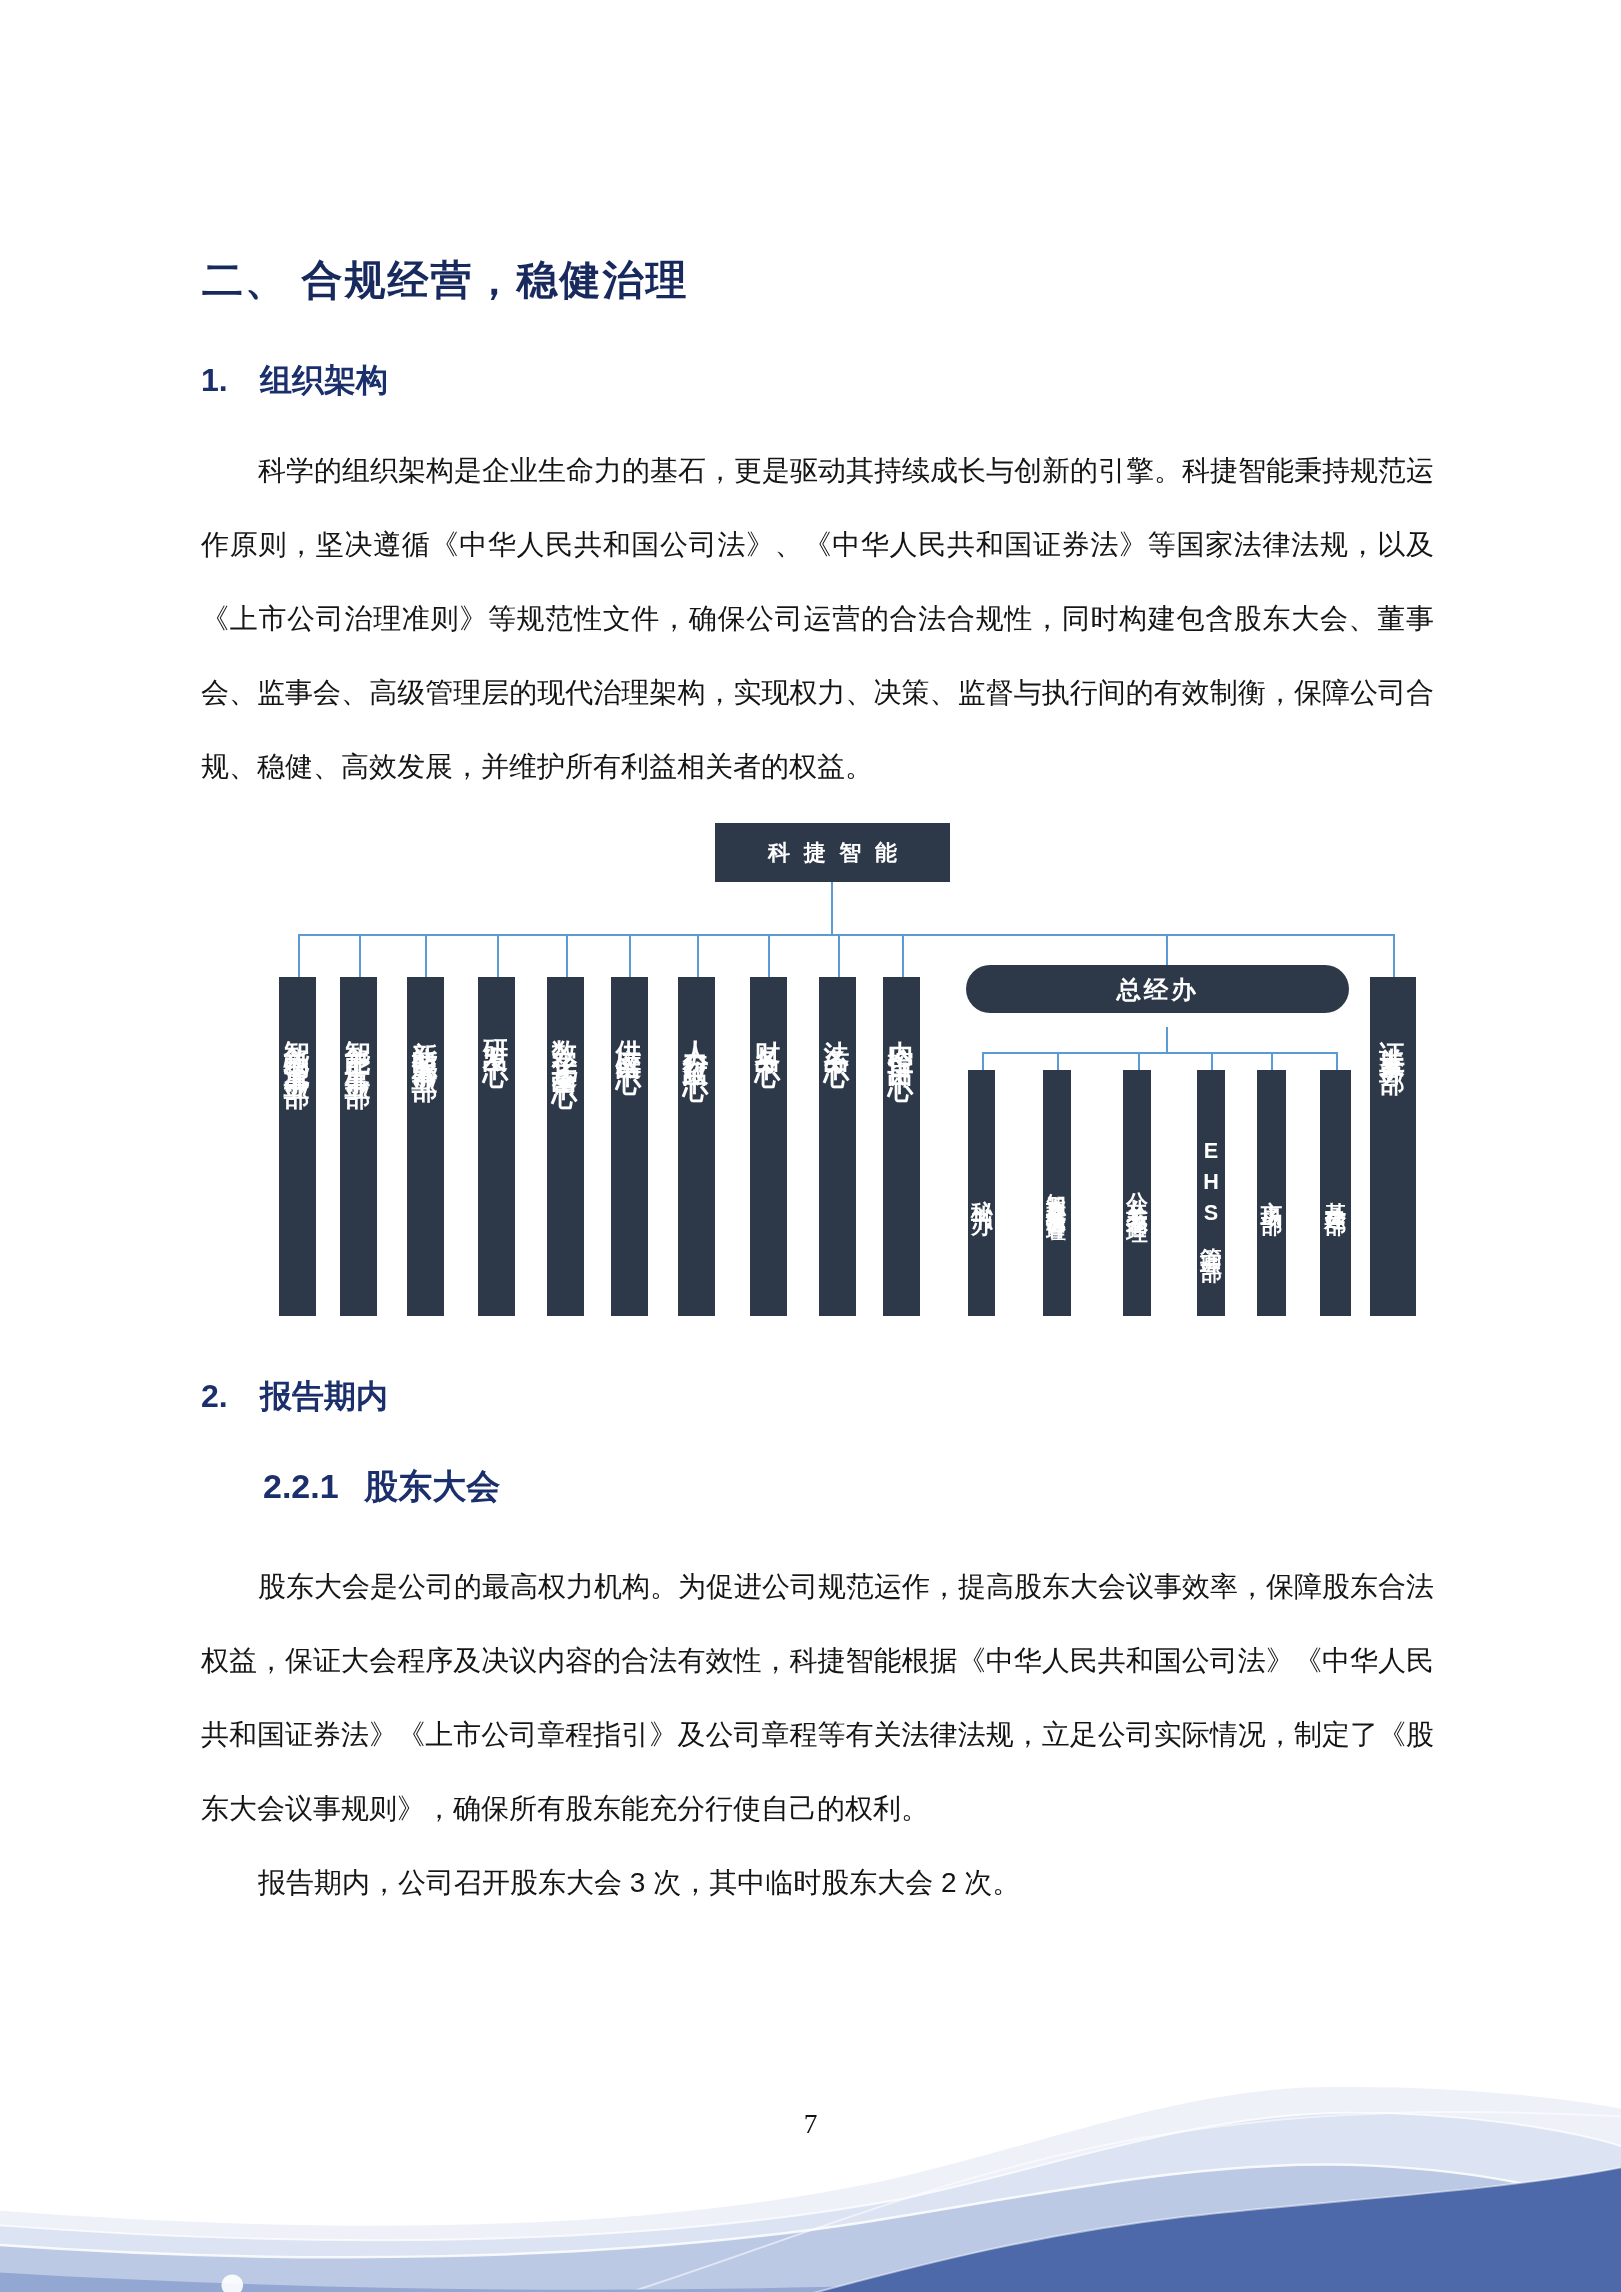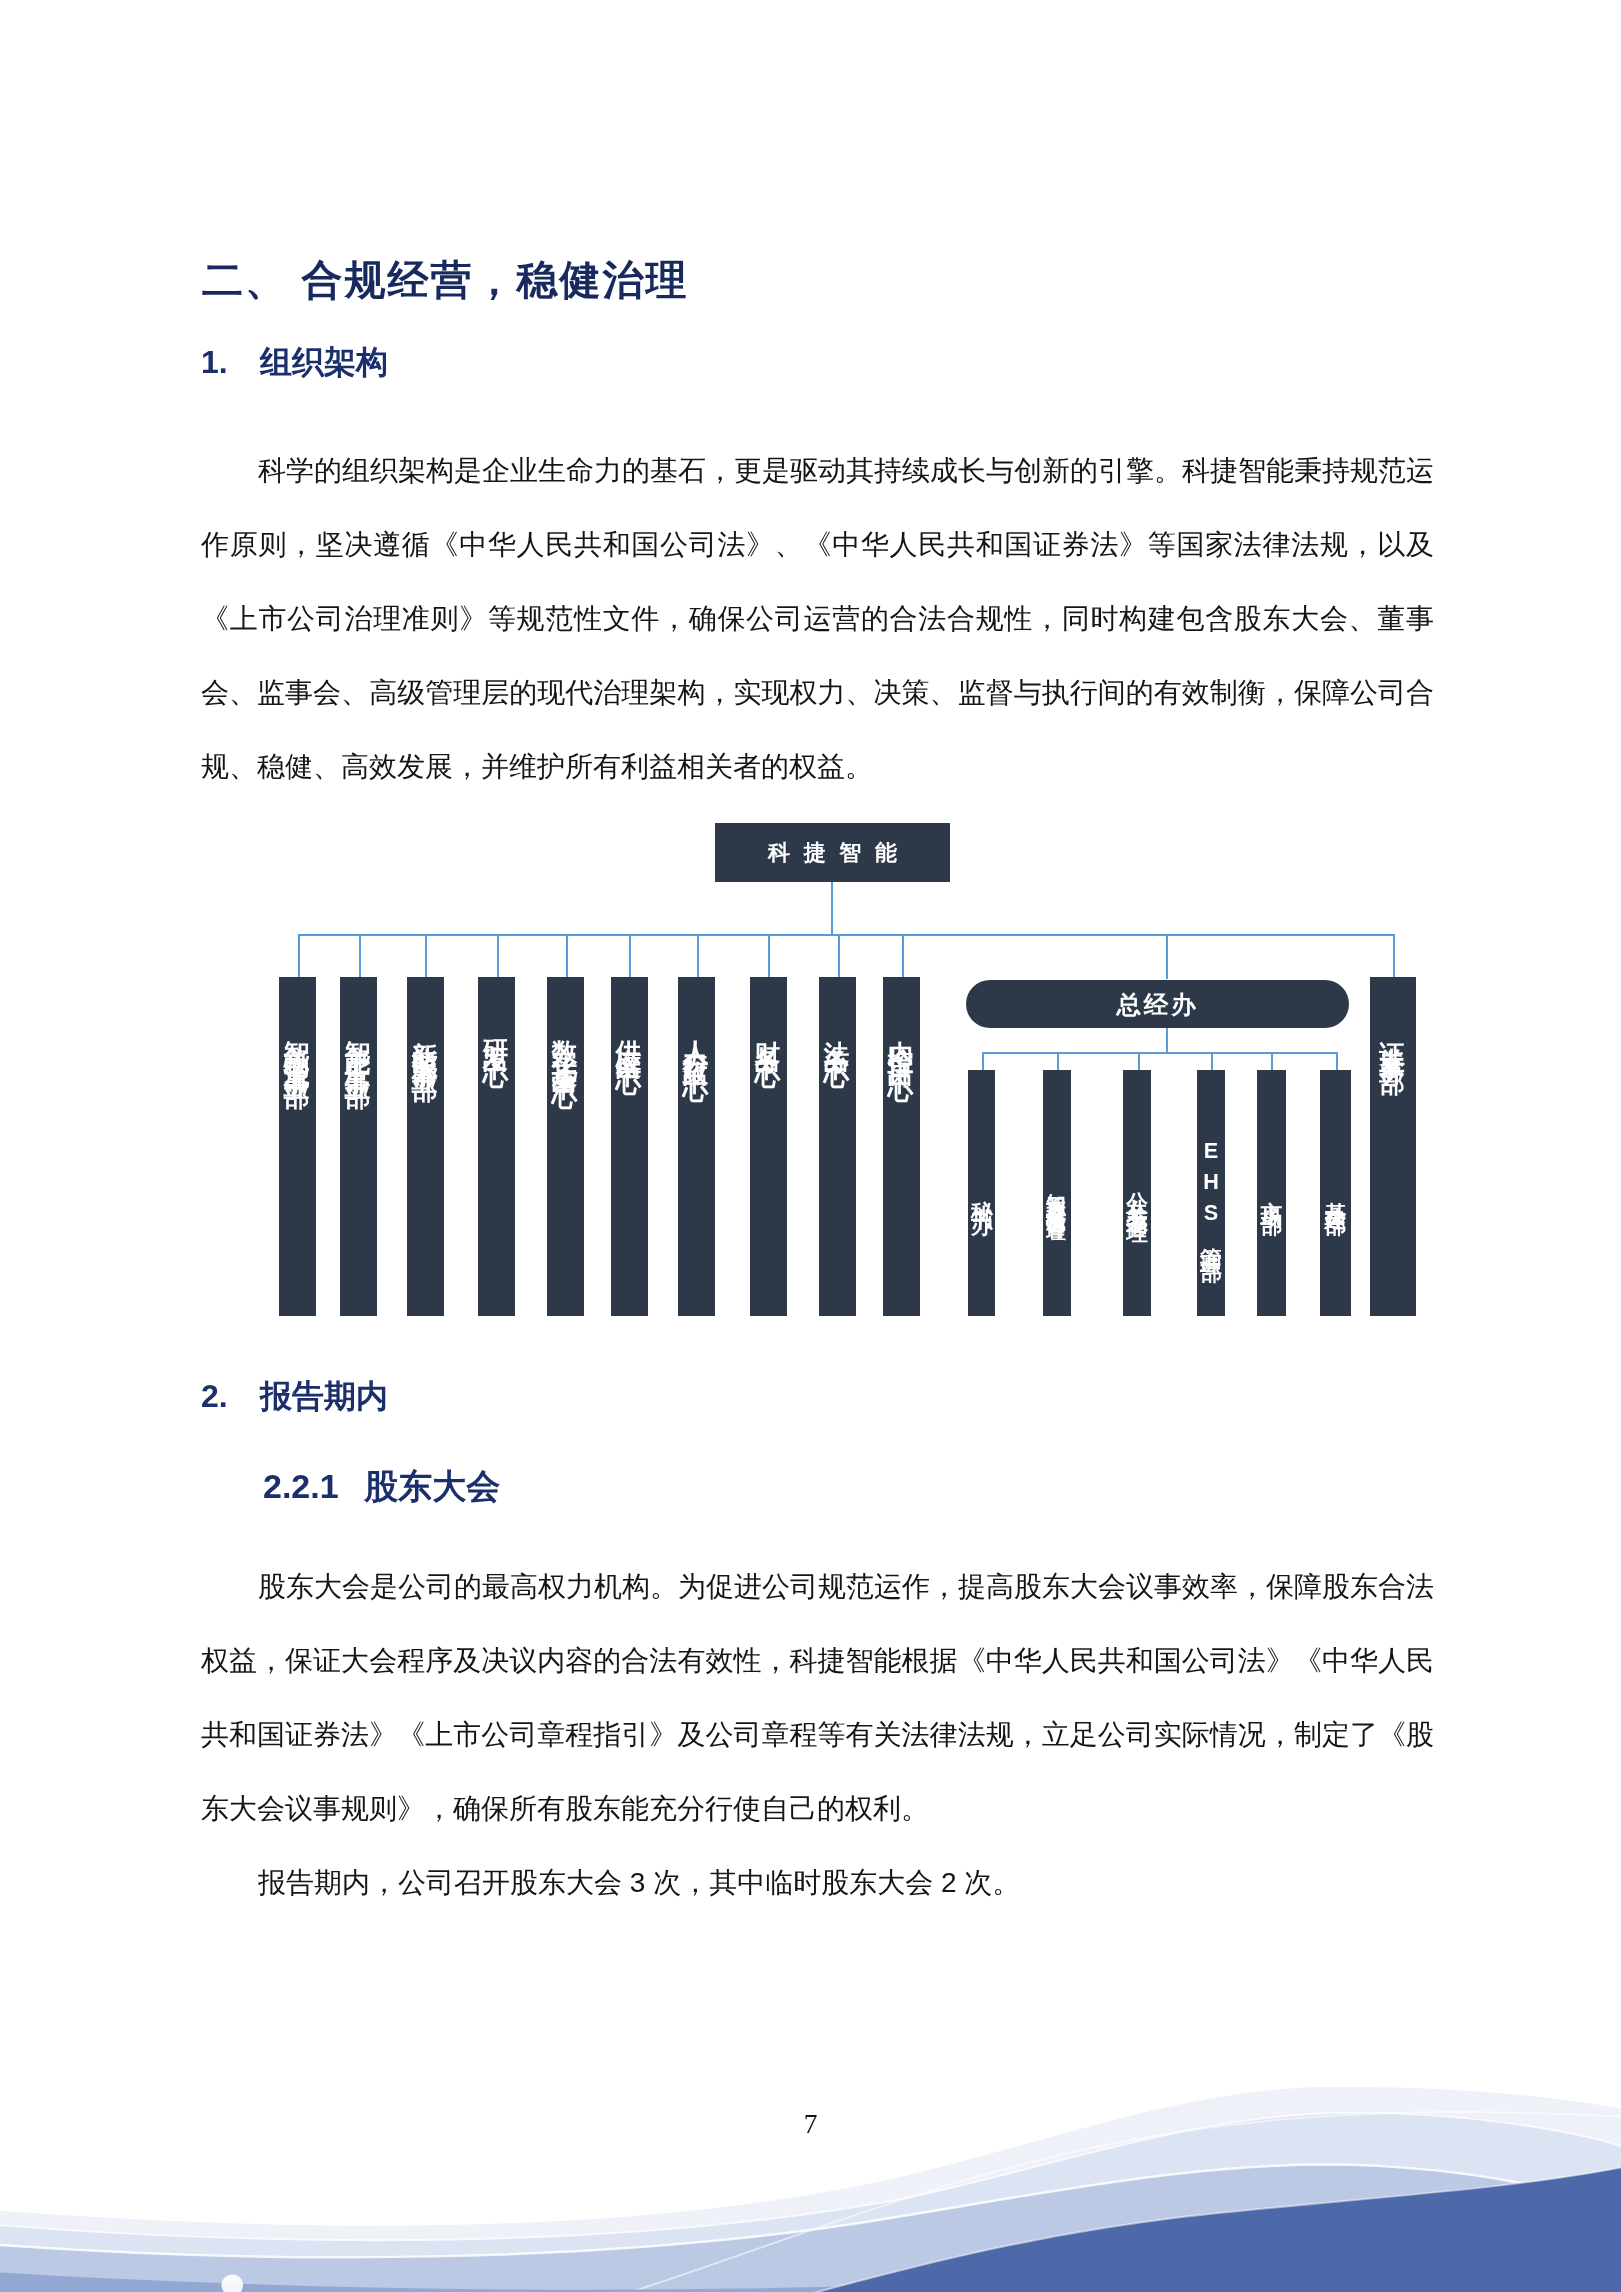--- a/index.html
+++ b/index.html
@@ -33,21 +33,21 @@
   .orgchart{position:absolute;left:0;top:823px;width:1621px;height:505px;}
   .node{
     position:absolute;background:#2d3849;color:#ffffff;
     display:flex;align-items:center;justify-content:center;
   }
   .rootbox{
     left:715px;top:0;width:235px;height:59px;
     font-size:22px;font-weight:bold;letter-spacing:13.7px;text-indent:13.7px;
   }
   .gmbox{
-    left:966px;top:157px;width:383px;height:48px;
+    left:966px;top:142px;width:383px;height:48px;
     font-size:24.5px;font-weight:bold;letter-spacing:2.9px;border-radius:24px;
   }
   .l1box{top:154px;width:37px;height:339px;justify-content:center;align-items:flex-start;}
   .secbox{left:1370px;top:154px;width:46px;height:339px;justify-content:center;align-items:flex-start;}
   .subbox{top:247px;height:246px;}
   .vtext{
     writing-mode:vertical-rl;text-orientation:upright;
     font-weight:600;color:#fff;
   }
   .l1box .vtext,.secbox .vtext{font-size:25.5px;letter-spacing:6.9px;padding-top:43px;}
@@ -64,21 +64,21 @@
   }
   .wave{position:absolute;left:0;bottom:0;width:1621px;height:294px;}
 </style>
 </head>
 <body>
 
 <div class="page">
 
   <div class="h1">二、 合规经营，稳健治理</div>
 
-  <div class="h2" style="top:341px;">
+  <div class="h2" style="top:359px;">
     <span class="num">1.</span><span>组织架构</span>
   </div>
 
   <div class="bodyblock" style="top:434px;">
     <p>科学的组织架构是企业生命力的基石，更是驱动其持续成长与创新的引擎。科捷智能秉持规范运作原则，坚决遵循《中华人民共和国公司法》、《中华人民共和国证券法》等国家法律法规，以及《上市公司治理准则》等规范性文件，确保公司运营的合法合规性，同时构建包含股东大会、董事会、监事会、高级管理层的现代治理架构，实现权力、决策、监督与执行间的有效制衡，保障公司合规、稳健、高效发展，并维护所有利益相关者的权益。</p>
   </div>
 
   <div class="orgchart">
 
     <div class="node rootbox">

